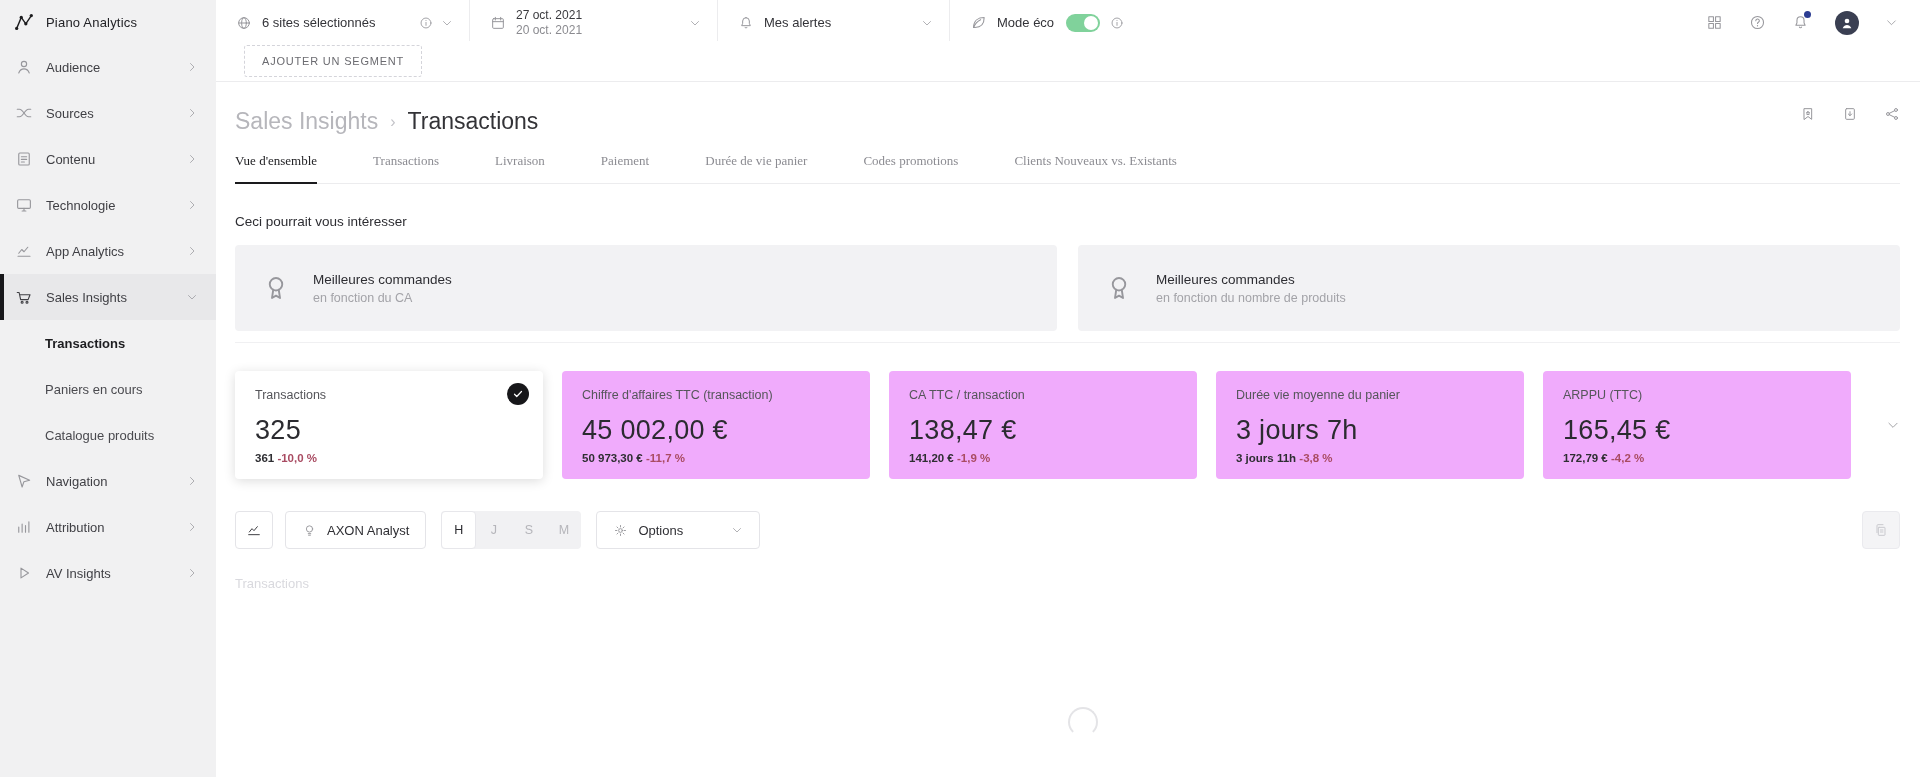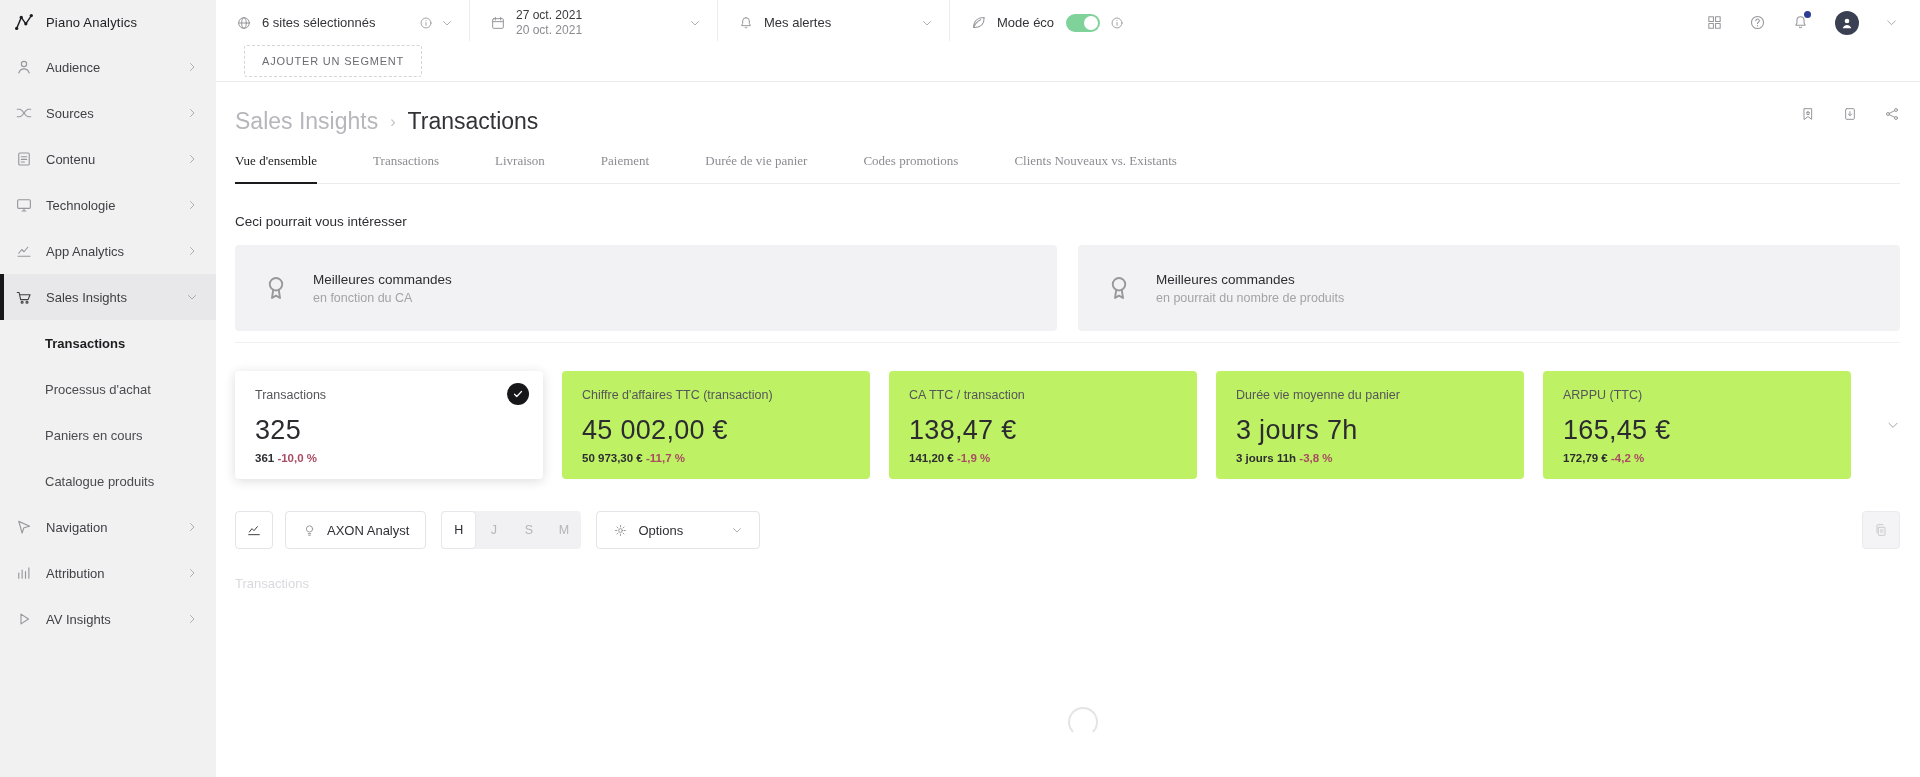--- a/index.html
+++ b/index.html
@@ -60,21 +60,21 @@
   .tab { font-size:13px; color:#8c8c92; padding-bottom:13px; cursor:pointer; }
   .tab.active { color:#1d1d20; border-bottom:2px solid #1a1a1d; margin-bottom:-1px; }
 
   .suggest-title { margin-top:30px; font-size:13.5px; color:#2d2d32; }
   .suggest-row { display:flex; gap:21px; margin-top:16px; padding-bottom:11px; border-bottom:1px solid #f0f0f2; }
   .suggest-card { width:823px; height:86px; background:#f2f2f4; border-radius:4px; display:flex; align-items:center; padding-left:26px; gap:22px; cursor:pointer; }
   .sc-title { font-size:13.5px; color:#2d2d32; }
   .sc-sub { font-size:12.5px; color:#a3a3a8; margin-top:4px; }
 
   .kpi-row { display:flex; gap:19px; margin-top:28px; align-items:center; }
-  .kpi-card { width:308px; height:108px; background:#bef264; border-radius:4px; padding:17px 20px; position:relative; cursor:pointer; }
+  .kpi-card { width:308px; height:108px; background:#f0abfc; border-radius:4px; padding:17px 20px; position:relative; cursor:pointer; }
   .kpi-card.selected { background:#fff; box-shadow:0 2px 12px rgba(0,0,0,.14); }
   .kpi-label { font-size:12.5px; color:#55555a; }
   .kpi-value { font-size:27px; font-weight:300; color:#2b2b30; margin-top:13px; letter-spacing:.3px; }
   .kpi-sub { font-size:11.5px; margin-top:6px; }
   .kpi-prev { color:#2e2e32; font-weight:700; }
   .kpi-change { color:#a94b62; font-weight:700; }
   .check-badge { position:absolute; top:12px; right:14px; width:22px; height:22px; border-radius:50%; background:#17171a; display:flex; align-items:center; justify-content:center; }
   .kpi-expand { margin-left:auto; cursor:pointer; }
 
   .toolbar { display:flex; margin-top:32px; }
@@ -186,21 +186,20 @@
         </svg>
       </span>
     <span class="lbl">Sales Insights</span>
     <span class="chev">
         <svg class="icn" width="12" height="12" viewBox="0 0 24 24">
           <path d="M5 9l7 7 7-7"></path>
         </svg>
       </span>
   </div>
   <div class="nav-child active">Transactions</div>
-  <div class="nav-child">Processus d'achat</div>
   <div class="nav-child">Paniers en cours</div>
   <div class="nav-child">Catalogue produits</div>
   <div class="nav-item">
     <span>
         <svg class="icn" width="18" height="18" viewBox="0 0 24 24">
           <path d="M5 4.5L19.5 11l-7.6 1.9L9.5 20z"></path>
         </svg>
       </span>
     <span class="lbl">Navigation</span>
     <span class="chev">
@@ -410,21 +409,21 @@
     </div>
     <div class="suggest-card">
       <span>
           <svg class="icn" width="30" height="30" viewBox="0 0 24 24" stroke-width="1.2">
             <circle cx="12" cy="9" r="5"></circle>
             <path d="M9.8 13.4L8.8 20l3.2-1.9 3.2 1.9-1-6.6"></path>
           </svg>
         </span>
       <span>
         <span class="sc-title" style="display:block">Meilleures commandes</span>
-        <span class="sc-sub" style="display:block">en pourrait du nombre de produits</span>
+        <span class="sc-sub" style="display:block">en fonction du nombre de produits</span>
       </span>
     </div>
   </div>
 
   <div class="kpi-row">
     <div class="kpi-card selected">
       <div class="kpi-label">Transactions</div>
       <div class="kpi-value">325</div>
       <div class="kpi-sub"><span class="kpi-prev">361</span> <span class="kpi-change">-10,0 %</span></div>
       <span class="check-badge">

